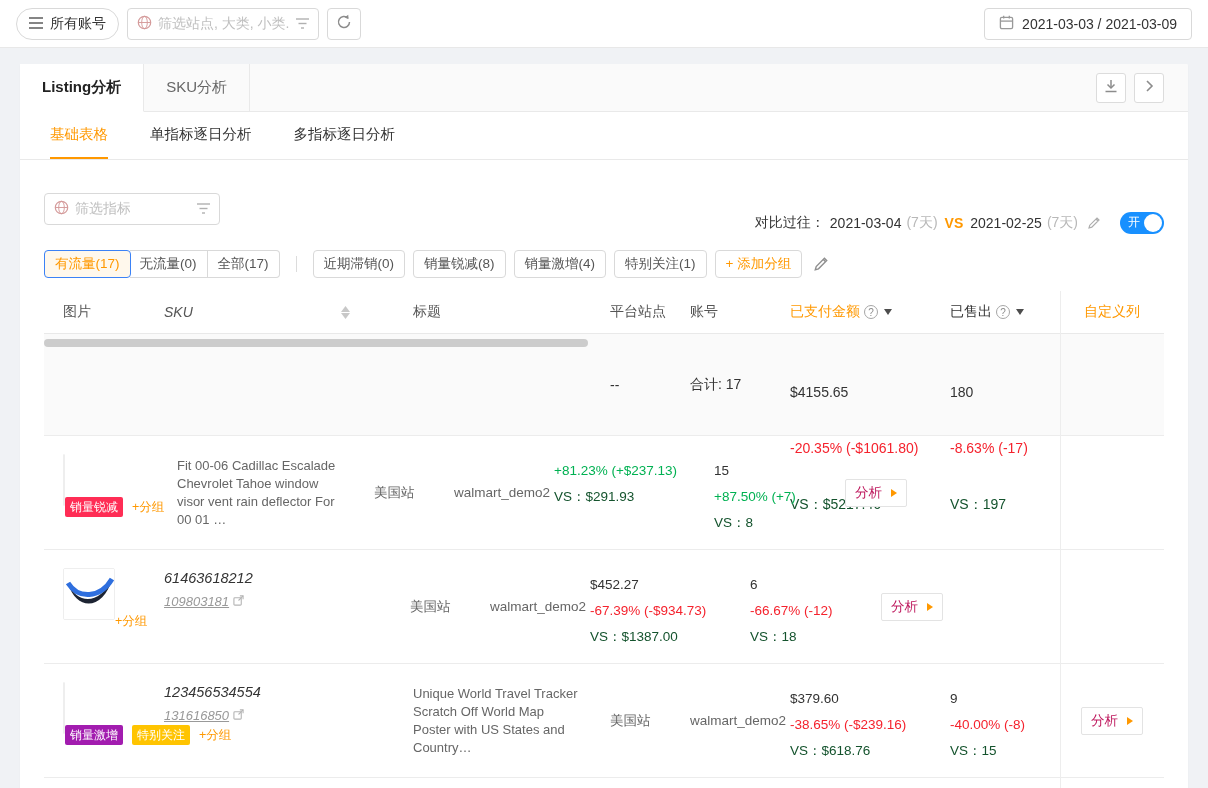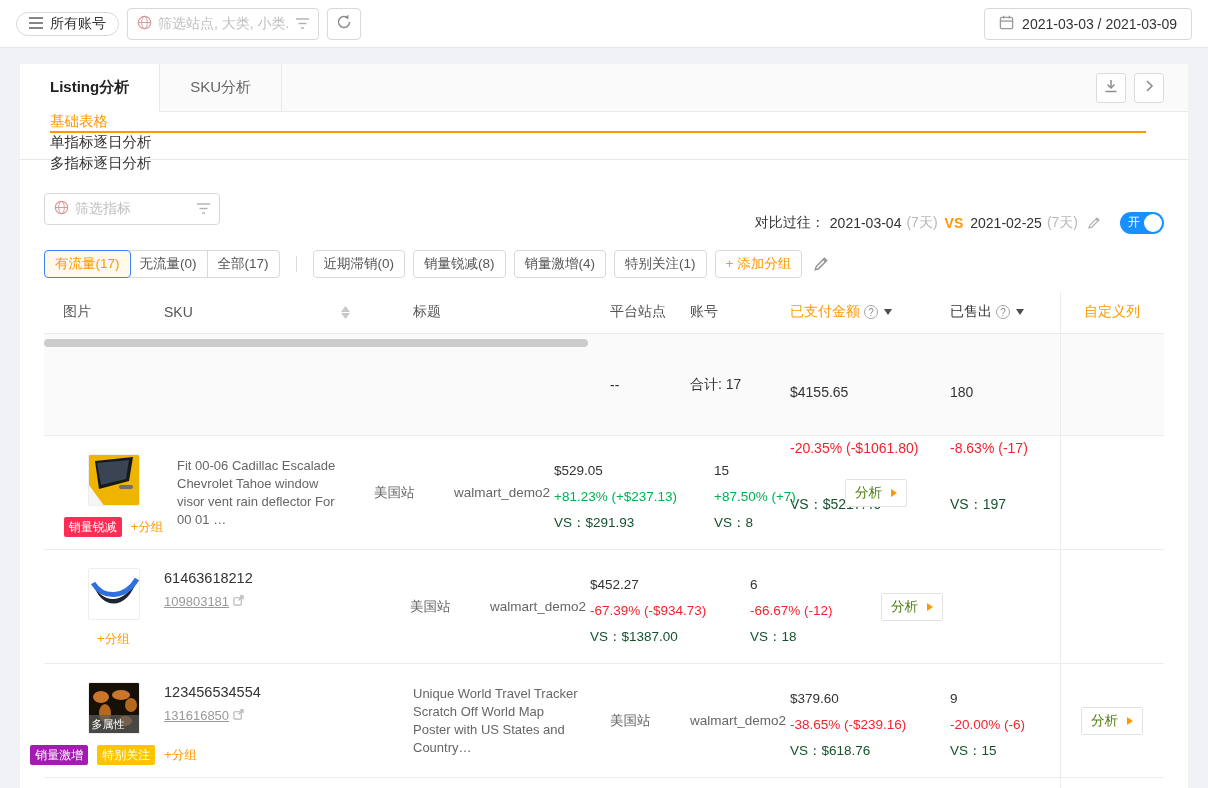--- a/index.html
+++ b/index.html
@@ -1,37 +1,37 @@
 <!DOCTYPE html>
 <html><head>
 <meta charset="utf-8">
 <style>
   * { margin:0; padding:0; box-sizing:border-box; }
   html,body { width:1208px; height:788px; overflow:hidden; }
   body { font-family:"Liberation Sans","DejaVu Sans",sans-serif; background:#f0f2f5; color:#333; font-size:14px; }
 
   
   .topbar { height:48px; background:#fff; border-bottom:1px solid #e8e8e8; display:flex; align-items:center; padding:0 16px; }
-  .tb-btn { height:24px; border:1px solid #d9d9d9; border-radius:16px; background:#fff; display:inline-flex; align-items:center; gap:7px; padding:0 12px; font-size:14px; color:#333; cursor:pointer; }
+  .tb-btn { height:32px; border:1px solid #d9d9d9; border-radius:16px; background:#fff; display:inline-flex; align-items:center; gap:7px; padding:0 12px; font-size:14px; color:#333; cursor:pointer; }
   .site-filter { width:192px; height:32px; border:1px solid #d9d9d9; border-radius:4px; background:#fff; display:flex; align-items:center; gap:6px; padding:0 9px; margin-left:8px; }
   .placeholder { color:#bfbfbf; font-size:14px; flex:1; white-space:nowrap; overflow:hidden; }
   .icon-btn { width:34px; height:32px; border:1px solid #d9d9d9; border-radius:4px; background:#fff; display:inline-flex; align-items:center; justify-content:center; margin-left:8px; cursor:pointer; }
   .spacer { flex:1; }
   .date-btn { height:32px; border:1px solid #d9d9d9; border-radius:4px; background:#fff; display:inline-flex; align-items:center; gap:8px; padding:0 14px; font-size:14px; color:#333; cursor:pointer; }
 
   
   .card { position:absolute; left:20px; right:20px; top:64px; bottom:-40px; background:#fff; border-radius:2px 2px 0 0; box-shadow:0 1px 2px rgba(0,0,0,.04); }
 
   .tabstrip { height:48px; background:#fafafa; border-bottom:1px solid #e9e9e9; display:flex; align-items:stretch; border-radius:2px 2px 0 0; }
-  .tab { display:flex; align-items:center; justify-content:center; padding:0 30px; font-size:15px; color:#666; cursor:pointer; border-right:1px solid #e9e9e9; }
+  .tab { display:flex; align-items:center; justify-content:center; padding:0 22px; font-size:15px; color:#666; cursor:pointer; border-right:1px solid #e9e9e9; }
   .tab.active { background:#fff; color:#222; font-weight:bold; margin-bottom:-1px; border-bottom:1px solid #fff; }
   .tabstrip-actions { display:flex; align-items:center; gap:8px; padding-right:24px; }
   .mini-btn { width:30px; height:30px; border:1px solid #dcdcdc; border-radius:3px; background:#fff; display:inline-flex; align-items:center; justify-content:center; cursor:pointer; }
 
-  .subtabs { height:48px; border-bottom:1px solid #e9e9e9; display:flex; align-items:stretch; padding-left:30px;flex-direction:column; }
+  .subtabs { height:48px; border-bottom:1px solid #e9e9e9; display:flex; align-items:stretch; padding-left:30px; }
   .subtab { display:flex; align-items:center; margin-right:42px; font-size:14.5px; color:#333; cursor:pointer; border-bottom:2px solid transparent; }
   .subtab.active { color:#ff9800; border-bottom-color:#ff9800; }
 
   
   .filter-row { display:flex; align-items:center; padding:24px 24px 0 24px; }
   .metric-filter { width:176px; height:32px; border:1px solid #d9d9d9; border-radius:4px; display:flex; align-items:center; gap:6px; padding:0 9px; }
   .compare { margin-left:auto; display:flex; align-items:center; gap:5px; font-size:14px;margin-top:28px; }
   .compare .lbl { color:#333; }
   .compare .dim { color:#b8b8b8; }
   .compare .vs { color:#ff9800; font-weight:bold; margin:0 2px; }
@@ -48,21 +48,21 @@
   .seg-group .chip:last-child { border-radius:0 4px 4px 0; }
   .seg-group .chip.active { border:1px solid #3b82f6; border-radius:4px; background:#fff8ec; color:#ff9800; margin:-0px -1px 0 0; position:relative; z-index:1; }
   .v-divider { width:1px; height:16px; background:#dcdcdc; margin:0 8px; }
   .chip.add { color:#ff9800; }
   .pencil { display:inline-flex; align-items:center; justify-content:center; width:22px; height:22px; cursor:pointer; }
 
   
   .table { position:relative; margin-top:13px; padding:0 24px; }
   .trow { display:flex; align-items:stretch; }
   .col-img { width:120px; padding-left:19px; }
-  .col-sku { width:236px; }
+  .col-sku { width:236px;font-style:italic; }
   .col-title { width:200px; padding:0 18px 0 13px; }
   .col-platform { width:80px; padding-left:10px; }
   .col-account { width:110px; padding-left:10px; }
   .col-paid { width:160px; }
   .col-sold { width:110px; }
   .col-custom { width:104px; display:flex; align-items:center; justify-content:center; }
 
   .thead { height:43px; border-bottom:1px solid #e9e9e9; font-size:14px; color:#555; }
   .thead > div { display:flex; align-items:center; }
   .th-paid { color:#ff9800; gap:4px; }
@@ -79,42 +79,42 @@
   .summary-row { background:#fafafa; height:102px; border-bottom:1px solid #ececec; font-size:14px; }
   .summary-row .col-platform, .summary-row .col-account { display:flex; align-items:center; color:#333; }
   .num-block { padding-top:14px; }
   .num-block div { line-height:24px;margin-top:32px; }
   .num-main { color:#333; }
   .delta.down { color:#f5222d; }
   .delta.up { color:#00b152; }
   .vs-line { color:#14532d; }
 
   .data-row { min-height:114px; border-bottom:1px solid #ececec; font-size:13.5px; }
-  .data-row .col-img { padding-top:18px; display:flex; flex-direction:column;align-items:center; }
+  .data-row .col-img { padding-top:18px; display:flex; flex-direction:row; }
   .data-row .col-sku { padding-top:20px; }
   .data-row .col-title { display:flex; align-items:center; color:#666; line-height:18px; font-size:13px; }
   .data-row .col-platform, .data-row .col-account { display:flex; align-items:center; color:#666; font-size:13.5px; }
   .data-row .col-paid, .data-row .col-sold { padding-top:22px; }
   .data-row .num-blk div { line-height:26px; }
 
   .thumb { width:52px; height:52px; border:1px solid #eee; border-radius:2px; overflow:hidden; position:relative; cursor:pointer; }
   .thumb svg { display:block; }
   .img-badge { position:absolute; left:0; right:0; bottom:0; height:18px; background:rgba(90,90,90,.75); color:#fff; font-size:11px; display:flex; align-items:center; padding-left:3px; }
   .tags-line { display:flex; align-items:center; gap:9px; margin-top:11px; }
   .tag { height:20px; border-radius:2px; color:#fff; font-size:12px; display:inline-flex; align-items:center; padding:0 5px; white-space:nowrap; }
   .tag.red { background:#ff2d55; }
   .tag.green { background:#a21caf; }
   .tag.yellow { background:#ffc400; }
   .add-group { color:#ff9800; font-size:12.5px; cursor:pointer; white-space:nowrap; }
 
   .sku-text { font-size:14.5px; color:#333; }
   .sku-link-line { margin-top:8px; display:flex; align-items:center; gap:4px; }
   .sku-link { font-size:13px; color:#999; text-decoration:underline; cursor:pointer; }
 
-  .analyze-btn { height:28px; min-width:62px; border:1px solid #e3e3e3; border-radius:2px; background:#fff; color:#4d7c0f; font-size:13.5px; display:inline-flex; align-items:center; justify-content:center; gap:9px; cursor:pointer; }
+  .analyze-btn { height:28px; min-width:62px; border:1px solid #e3e3e3; border-radius:2px; background:#fff; color:#be185d; font-size:13.5px; display:inline-flex; align-items:center; justify-content:center; gap:9px; cursor:pointer; }
   .analyze-btn .play { width:0; height:0; border-top:4.5px solid transparent; border-bottom:4.5px solid transparent; border-left:6px solid #ff9800; display:inline-block; }
 
   .partial-row { padding-top:16px; }
 </style>
 </head>
 <body>
 
 <div class="topbar">
   <button class="tb-btn">
     <span>
@@ -330,21 +330,20 @@
         </div>
         <div class="tags-line">
           <span class="tag red">销量锐减</span>
           <span class="add-group">+分组</span>
         </div>
       </div>
       <div class="col-title">Fit 00-06 Cadillac Escalade Chevrolet Tahoe window visor vent rain deflector For 00 01 …</div>
       <div class="col-platform">美国站</div>
       <div class="col-account">walmart_demo2</div>
       <div class="col-paid num-blk">
-        <div class="num-main">$529.05</div>
         <div class="delta up">+81.23% (+$237.13)</div>
         <div class="vs-line">VS：$291.93</div>
       </div>
       <div class="col-sold num-blk">
         <div class="num-main">15</div>
         <div class="delta up">+87.50% (+7)</div>
         <div class="vs-line">VS：8</div>
       </div>
       <div class="col-custom">
         <button class="analyze-btn">
@@ -435,21 +434,21 @@
       <div class="col-title">Unique World Travel Tracker Scratch Off World Map Poster with US States and Country…</div>
       <div class="col-platform">美国站</div>
       <div class="col-account">walmart_demo2</div>
       <div class="col-paid num-blk">
         <div class="num-main">$379.60</div>
         <div class="delta down">-38.65% (-$239.16)</div>
         <div class="vs-line">VS：$618.76</div>
       </div>
       <div class="col-sold num-blk">
         <div class="num-main">9</div>
-        <div class="delta down">-20.00% (-6)</div>
+        <div class="delta down">-40.00% (-8)</div>
         <div class="vs-line">VS：15</div>
       </div>
       <div class="col-custom">
         <button class="analyze-btn">
           <span>分析</span>
             <span class="play"></span>
         </button>
       </div>
     </div>
 

